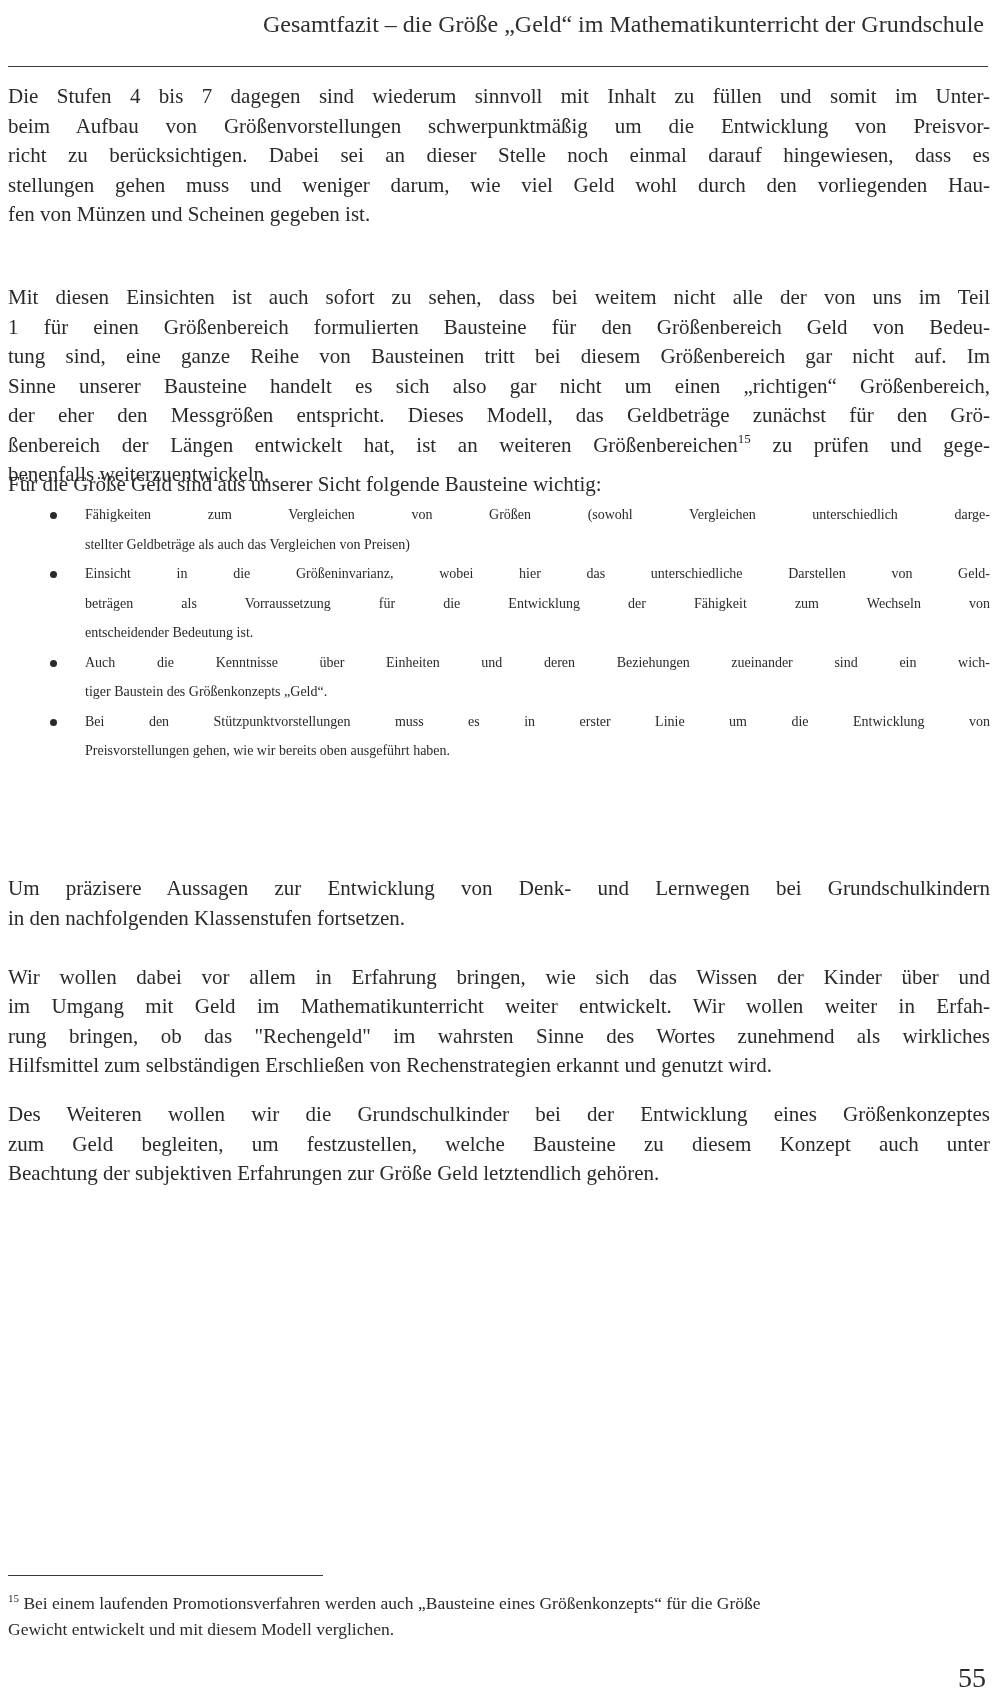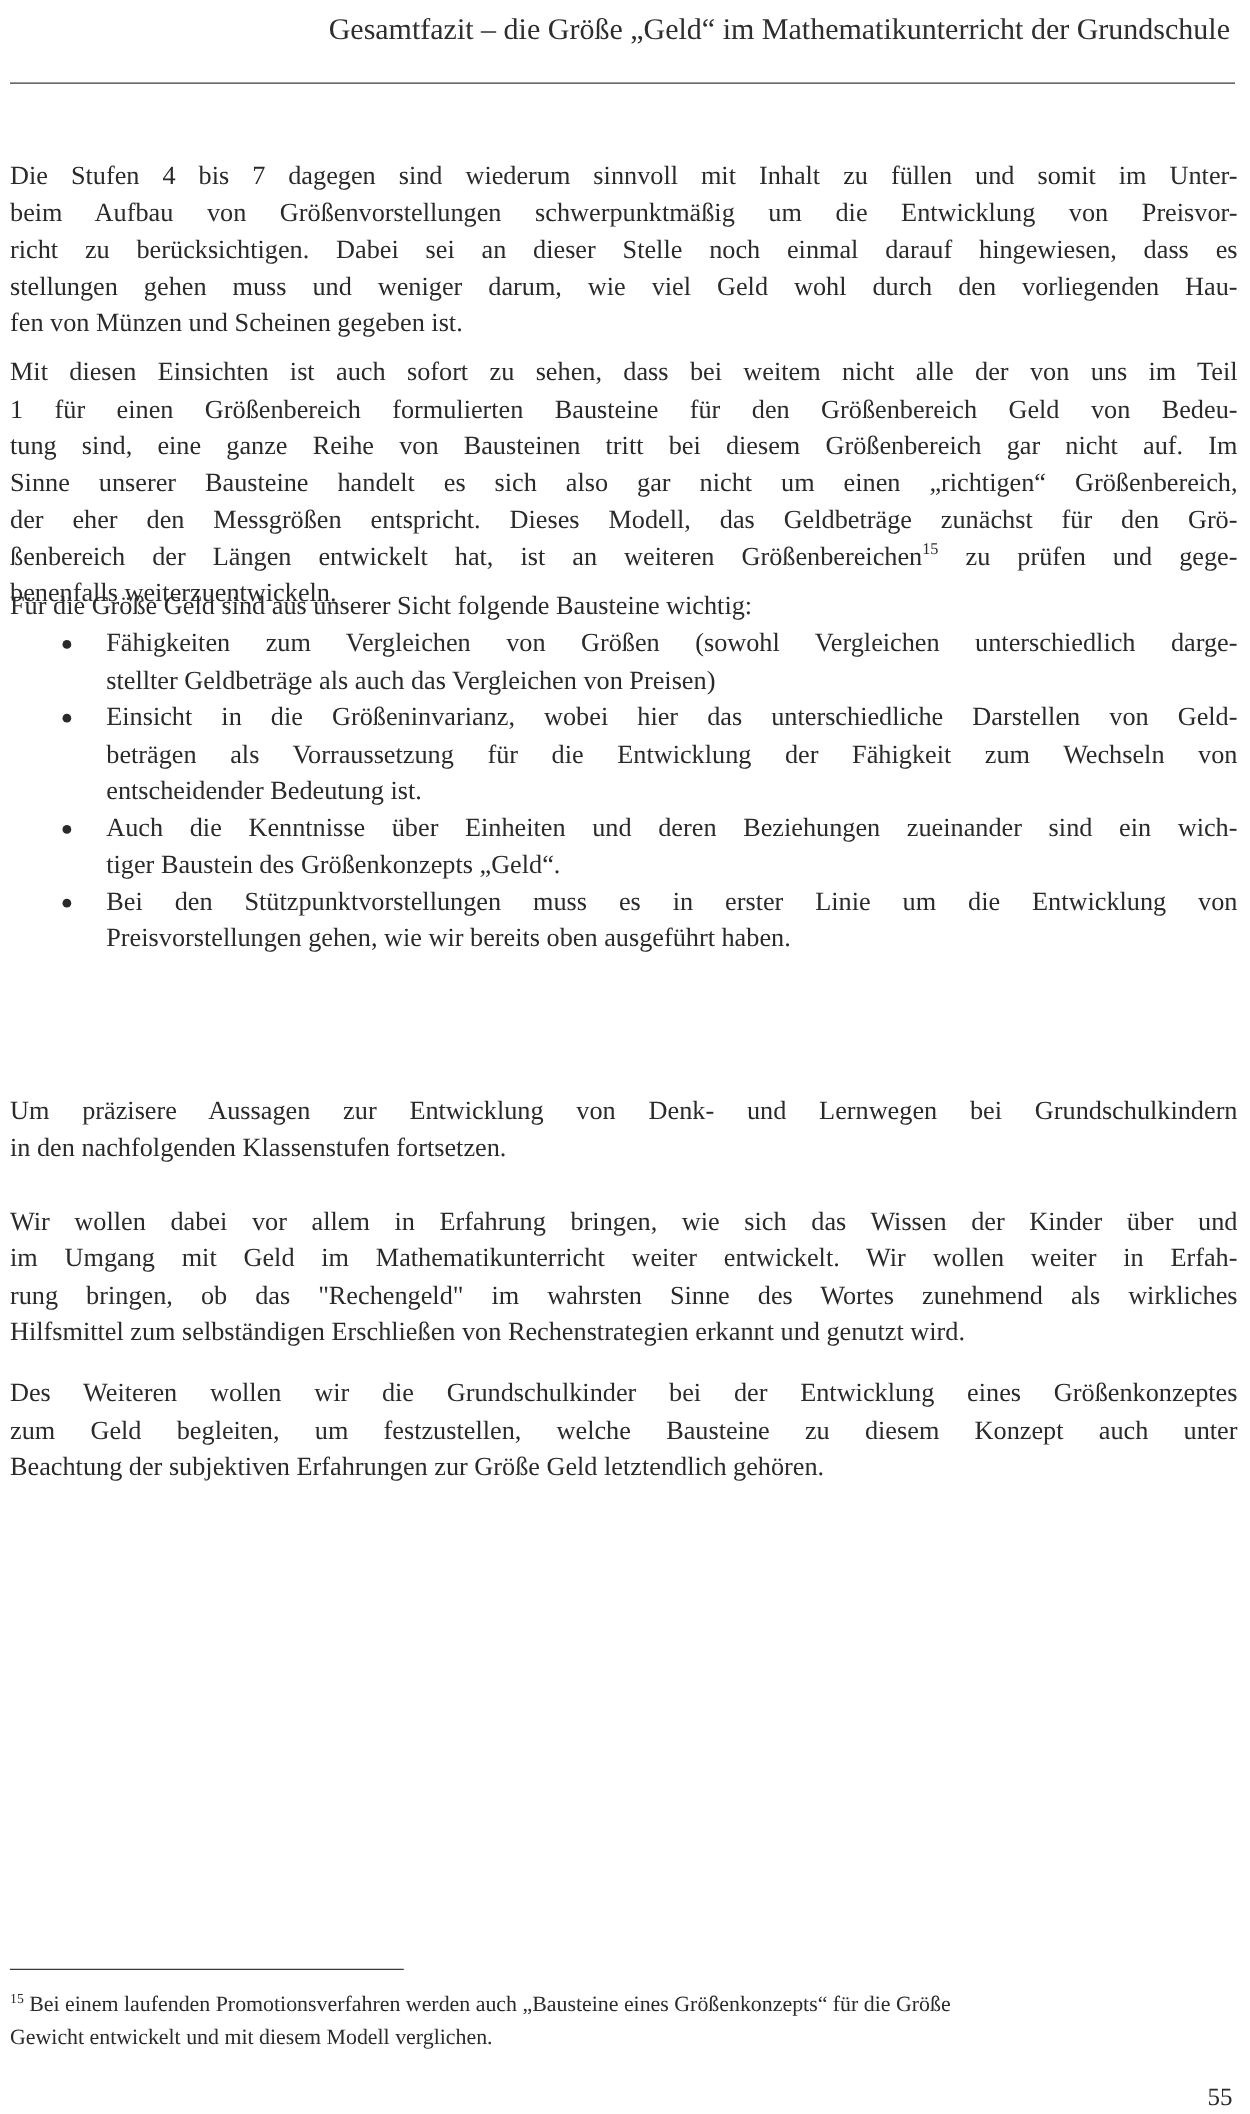--- a/index.html
+++ b/index.html
@@ -15,47 +15,47 @@
   .header-rule {
     position: absolute; left: 8px; width: 980px; top: 66px; height: 0;
     border-top: 1.5px solid #3a3a3a;
   }
   .block { position: absolute; left: 8px; width: 982px; font-size: 21px; }
   .line {
     height: 29.5px; line-height: 29.5px; white-space: nowrap;
     text-align: justify; text-align-last: justify; overflow: visible;
   }
   .line.last { text-align-last: left; }
-  .bullets { position: absolute; left: 8px; width: 982px; font-size: 21px; }
+  .bullets { position: absolute; left: 8px; width: 982px; font-size: 14px; }
   .bullet-item { position: relative; padding-left: 77px; }
   .bullet-dot {
     position: absolute; left: 42px; top: 12px; width: 7px; height: 7px; border-radius: 50%;
     background: #2a2a2a;
   }
   sup.fn { font-size: 13px; vertical-align: 9px; line-height: 0; }
   .fn-rule {
     position: absolute; left: 8px; width: 315px; top: 1575px; height: 0;
     border-top: 1.5px solid #3a3a3a;
   }
   .footnote { position: absolute; left: 8px; width: 940px; top: 1590px; font-size: 17.5px; }
   .footnote .line { height: 26px; line-height: 26px; }
   .footnote sup { font-size: 11px; vertical-align: 7px; line-height: 0; }
   .page-number {
-    position: absolute; right: 14px; top: 1665px; font-size: 20px; line-height: 26px;
+    position: absolute; right: 14px; top: 1665px; font-size: 28px; line-height: 26px;
   }
 </style>
 </head>
 <body>
 
 <div class="page">
 
   <div class="header">Gesamtfazit – die Größe „Geld“ im Mathematikunterricht der Grundschule</div>
   <div class="header-rule"></div>
 
-  <div class="block" style="top:82px;margin-top:44px;">
+  <div class="block" style="top:82px;">
     <div class="line">Die Stufen 4 bis 7 dagegen sind wiederum sinnvoll mit Inhalt zu füllen und somit im Unter-</div>
     <div class="line">beim Aufbau von Größenvorstellungen schwerpunktmäßig um die Entwicklung von Preisvor-</div>
     <div class="line">richt zu berücksichtigen. Dabei sei an dieser Stelle noch einmal darauf hingewiesen, dass es</div>
     <div class="line">stellungen gehen muss und weniger darum, wie viel Geld wohl durch den vorliegenden Hau-</div>
     <div class="line last">fen von Münzen und Scheinen gegeben ist.</div>
   </div>
 
   <div class="block" style="top:247px;margin-top:36px;">
     <div class="line">Mit diesen Einsichten ist auch sofort zu sehen, dass bei weitem nicht alle der von uns im Teil</div>
     <div class="line">1 für einen Größenbereich formulierten Bausteine für den Größenbereich Geld von Bedeu-</div>

